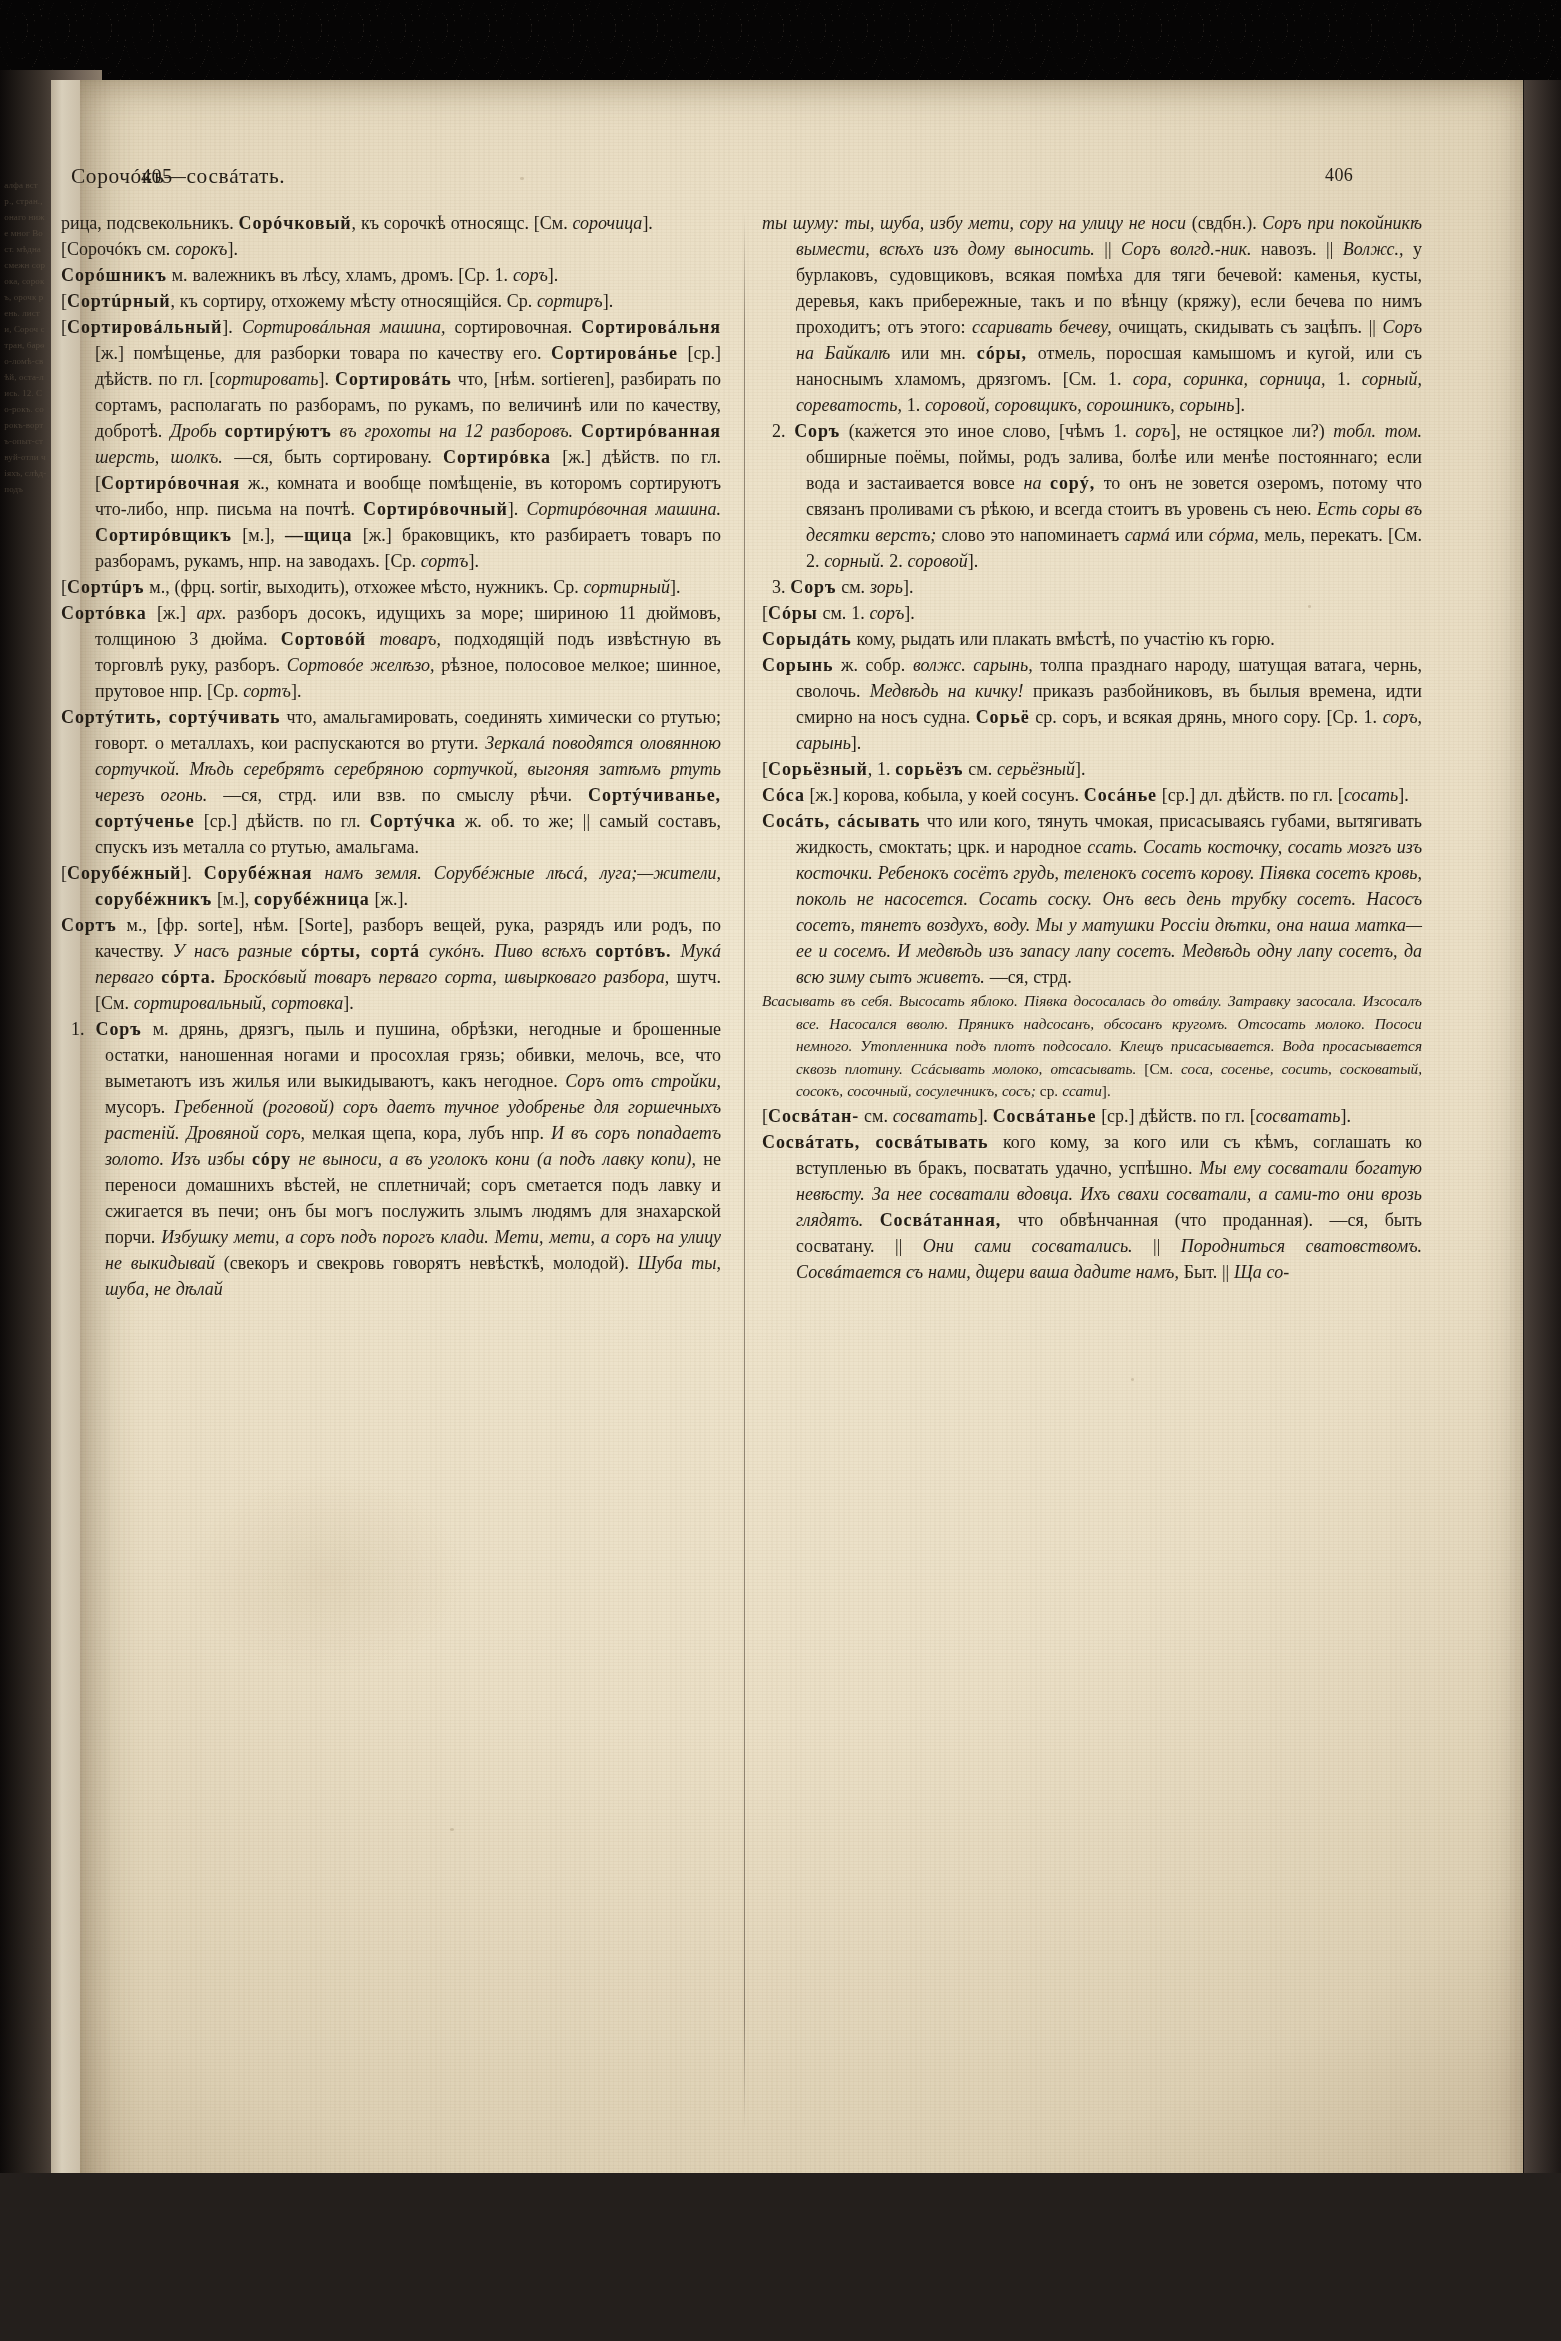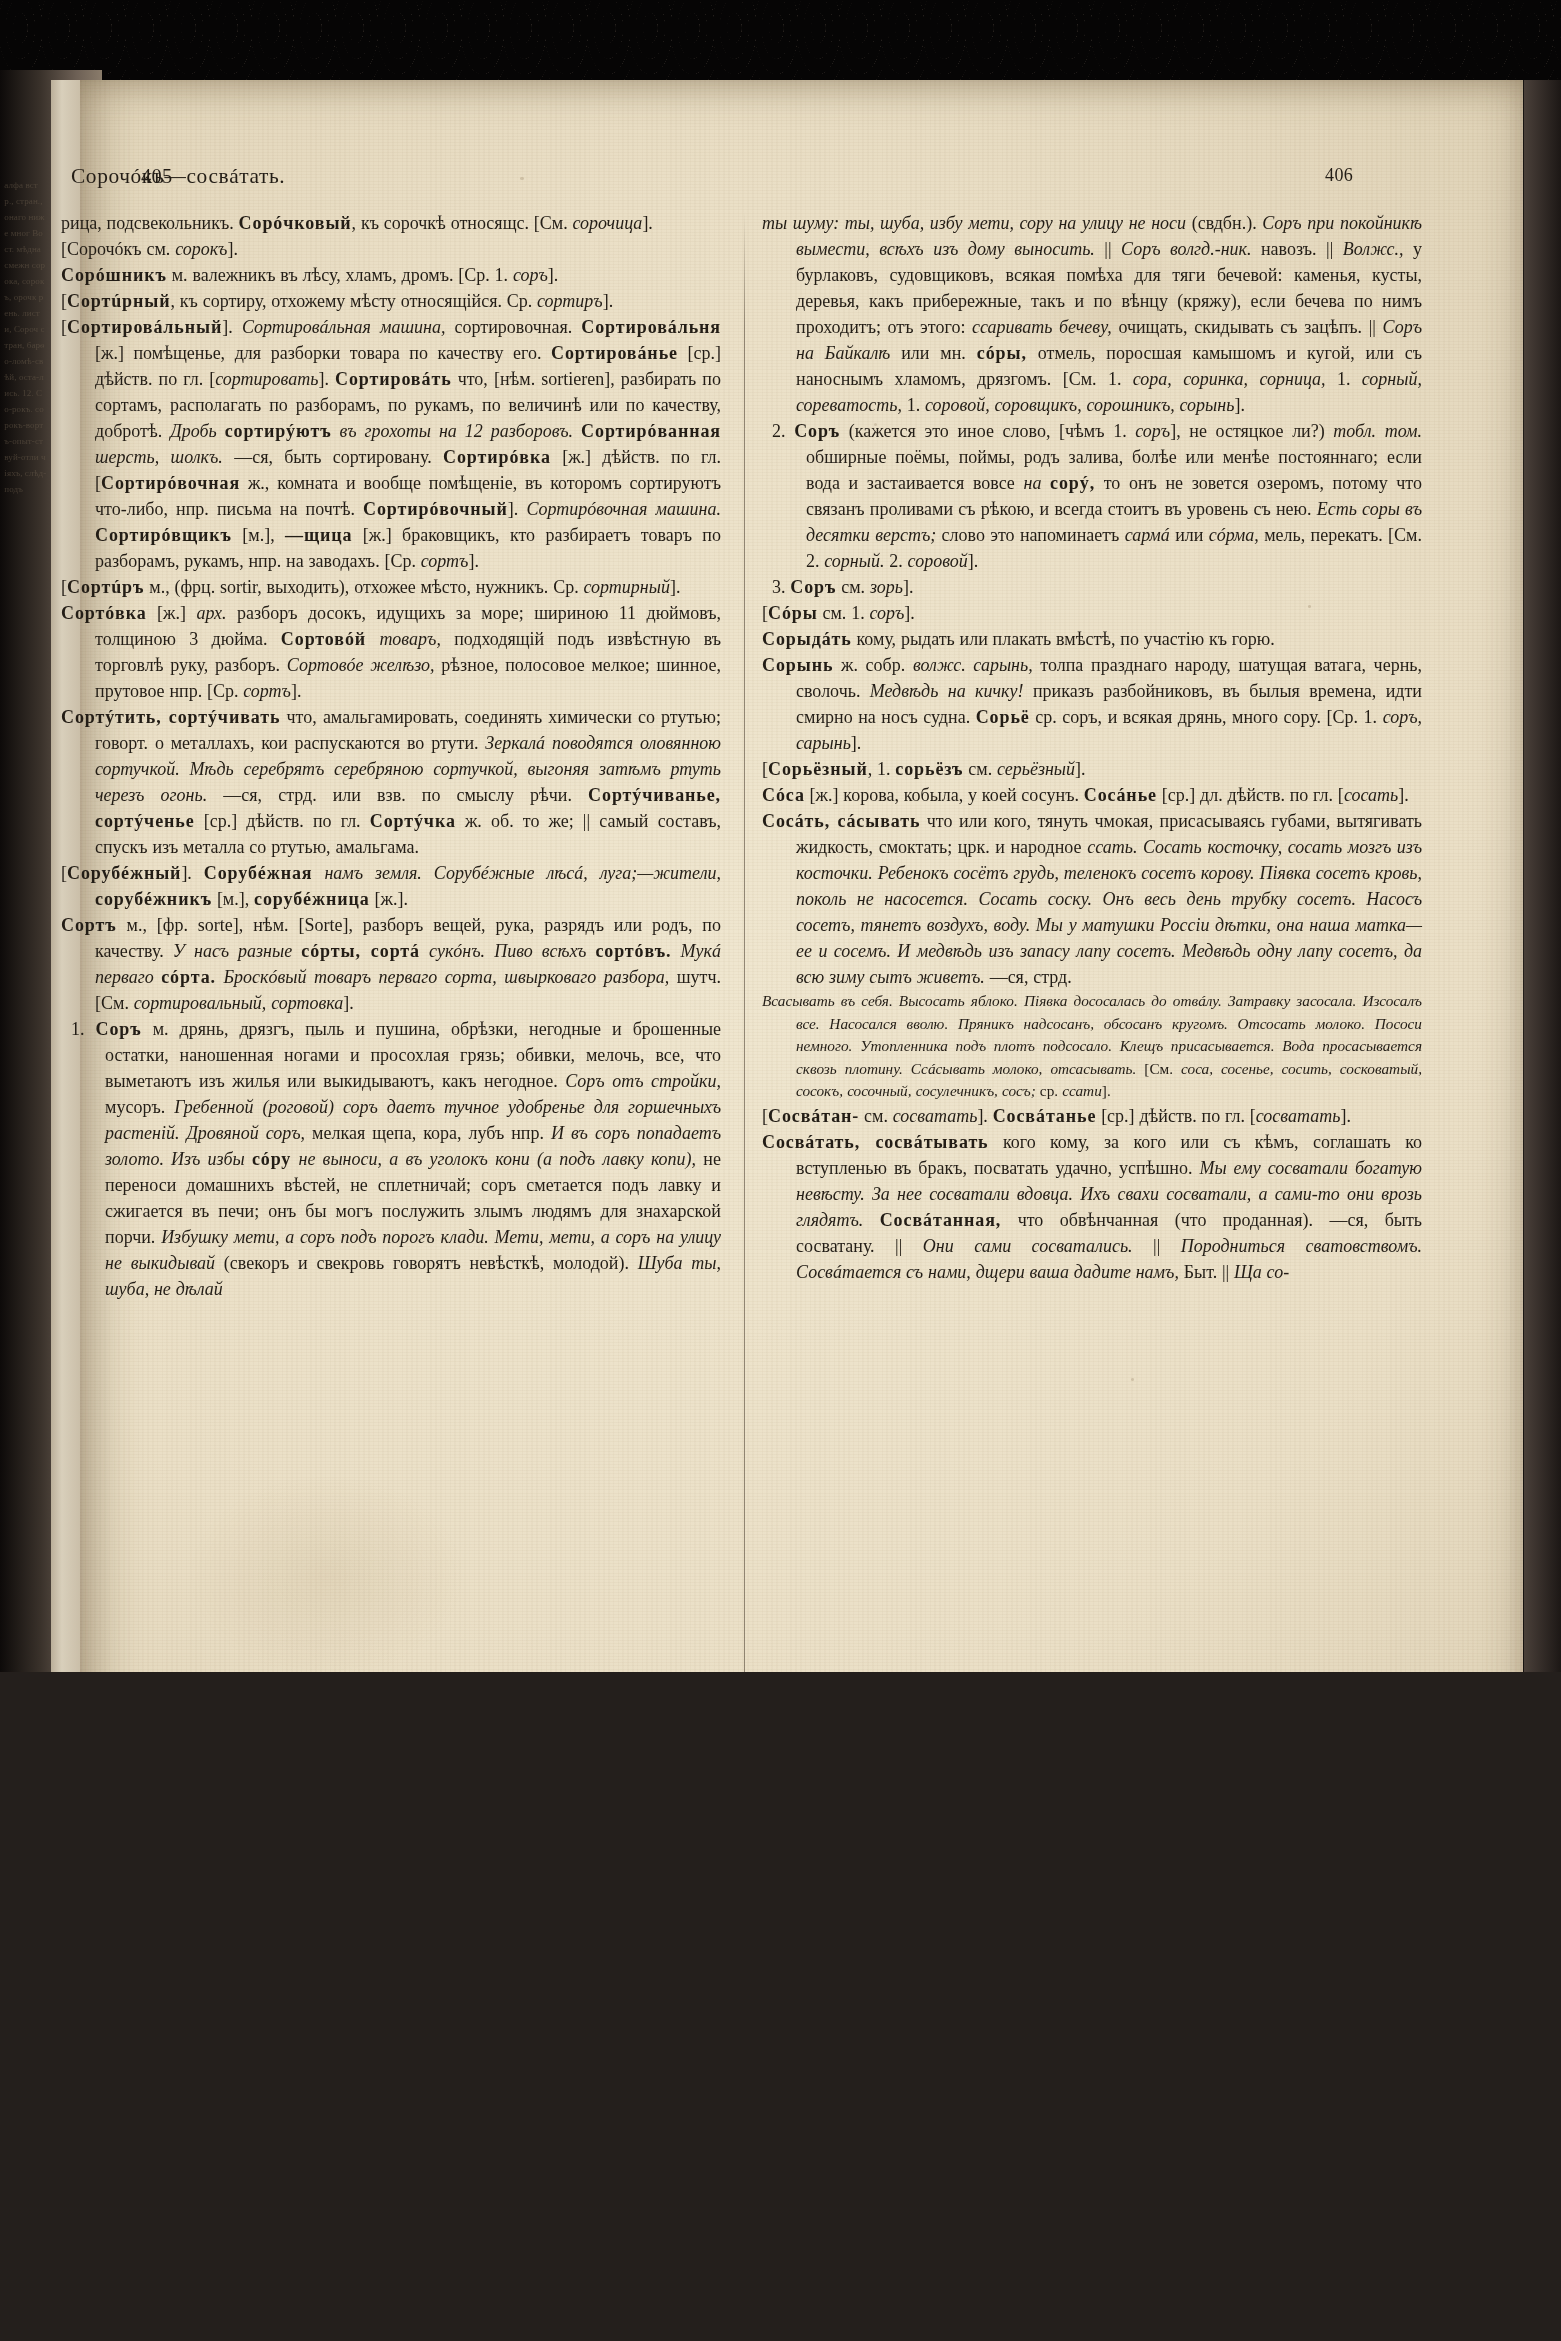--- a/index.html
+++ b/index.html
@@ -3,21 +3,21 @@
 <meta charset="utf-8">
 <style>
   html, body {
     margin: 0;
     padding: 0;
     background: #241f1c;
   }
   #page-root {
     position: relative;
     width: 1561px;
-    height: 1672px;
+    height: 2173px;
     overflow: hidden;
     background: #c4b5fd;
     font-family: "Liberation Serif", "DejaVu Serif", serif;
   }
 
   
   .backdrop {
     position: absolute;
     inset: 0;
     background:

